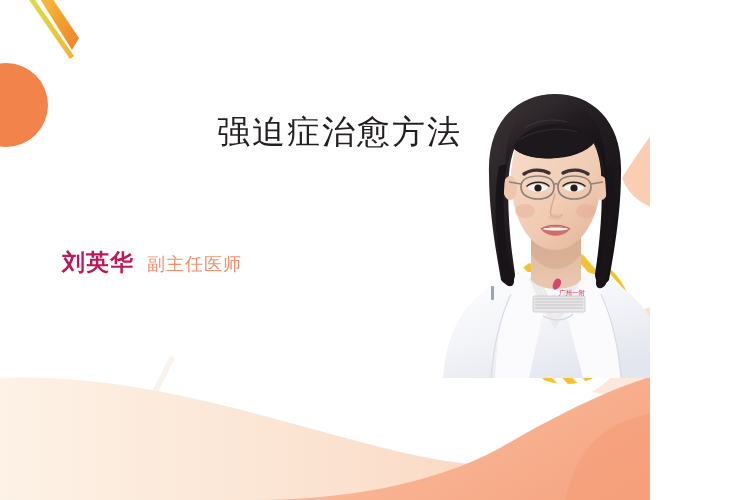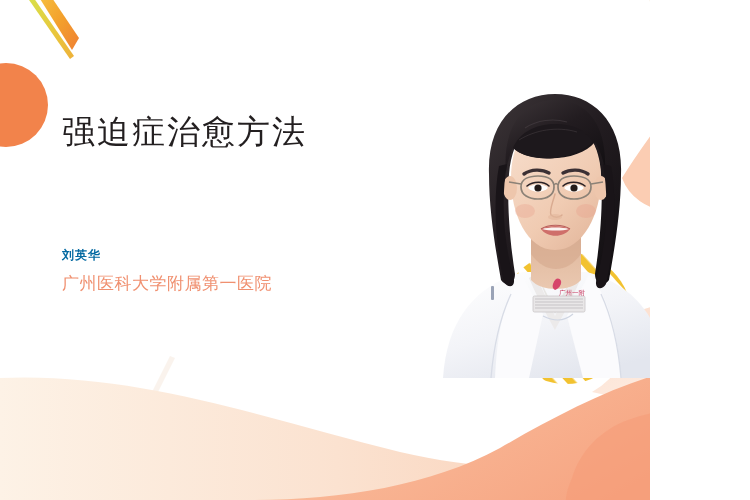--- a/index.html
+++ b/index.html
@@ -8,20 +8,21 @@
     width:750px;height:500px;
     background:#ffffff;
     font-family:"Liberation Sans","DejaVu Sans",sans-serif;
     overflow:hidden;
   }
   #card{
     position:relative;
     width:650px;height:500px;
     background:#ffffff;
     overflow:hidden;
+    text-align:right;
   }
 
   
   #bg-svg{position:absolute;left:0;top:0;width:750px;height:500px;}
 
   
   #doctor-photo{
     position:absolute;
     left:425px;top:78px;
     width:260px;height:300px;
@@ -47,23 +48,23 @@
     left:62px;top:247px;
     width:400px;
   }
   .name-row{
     display:flex;
     align-items:baseline;
     white-space:nowrap;
     margin-bottom:9px;
   }
   #doctor-name{
-    font-size:12px;
+    font-size:23px;
     font-weight:700;
-    color:#0369a1;
+    color:#be185d;
     letter-spacing:1px;
   }
   #doctor-title{
     font-size:18px;
     font-weight:400;
     color:#f09070;
     letter-spacing:1px;
     margin-left:13px;
   }
   .affil-line{
@@ -382,17 +383,17 @@
     </g>
   </svg>
 
   <div id="text-block">
     <h1 id="page-title">强迫症治愈方法</h1>
   </div>
 
   <div id="doctor-meta">
     <div class="name-row">
       <span id="doctor-name">刘英华</span>
+      <span id="doctor-title">副主任医师</span>
     </div>
-    <div class="affil-line">广州医科大学附属第一医院</div>
   </div>
 
 </div>
 
 </body></html>

